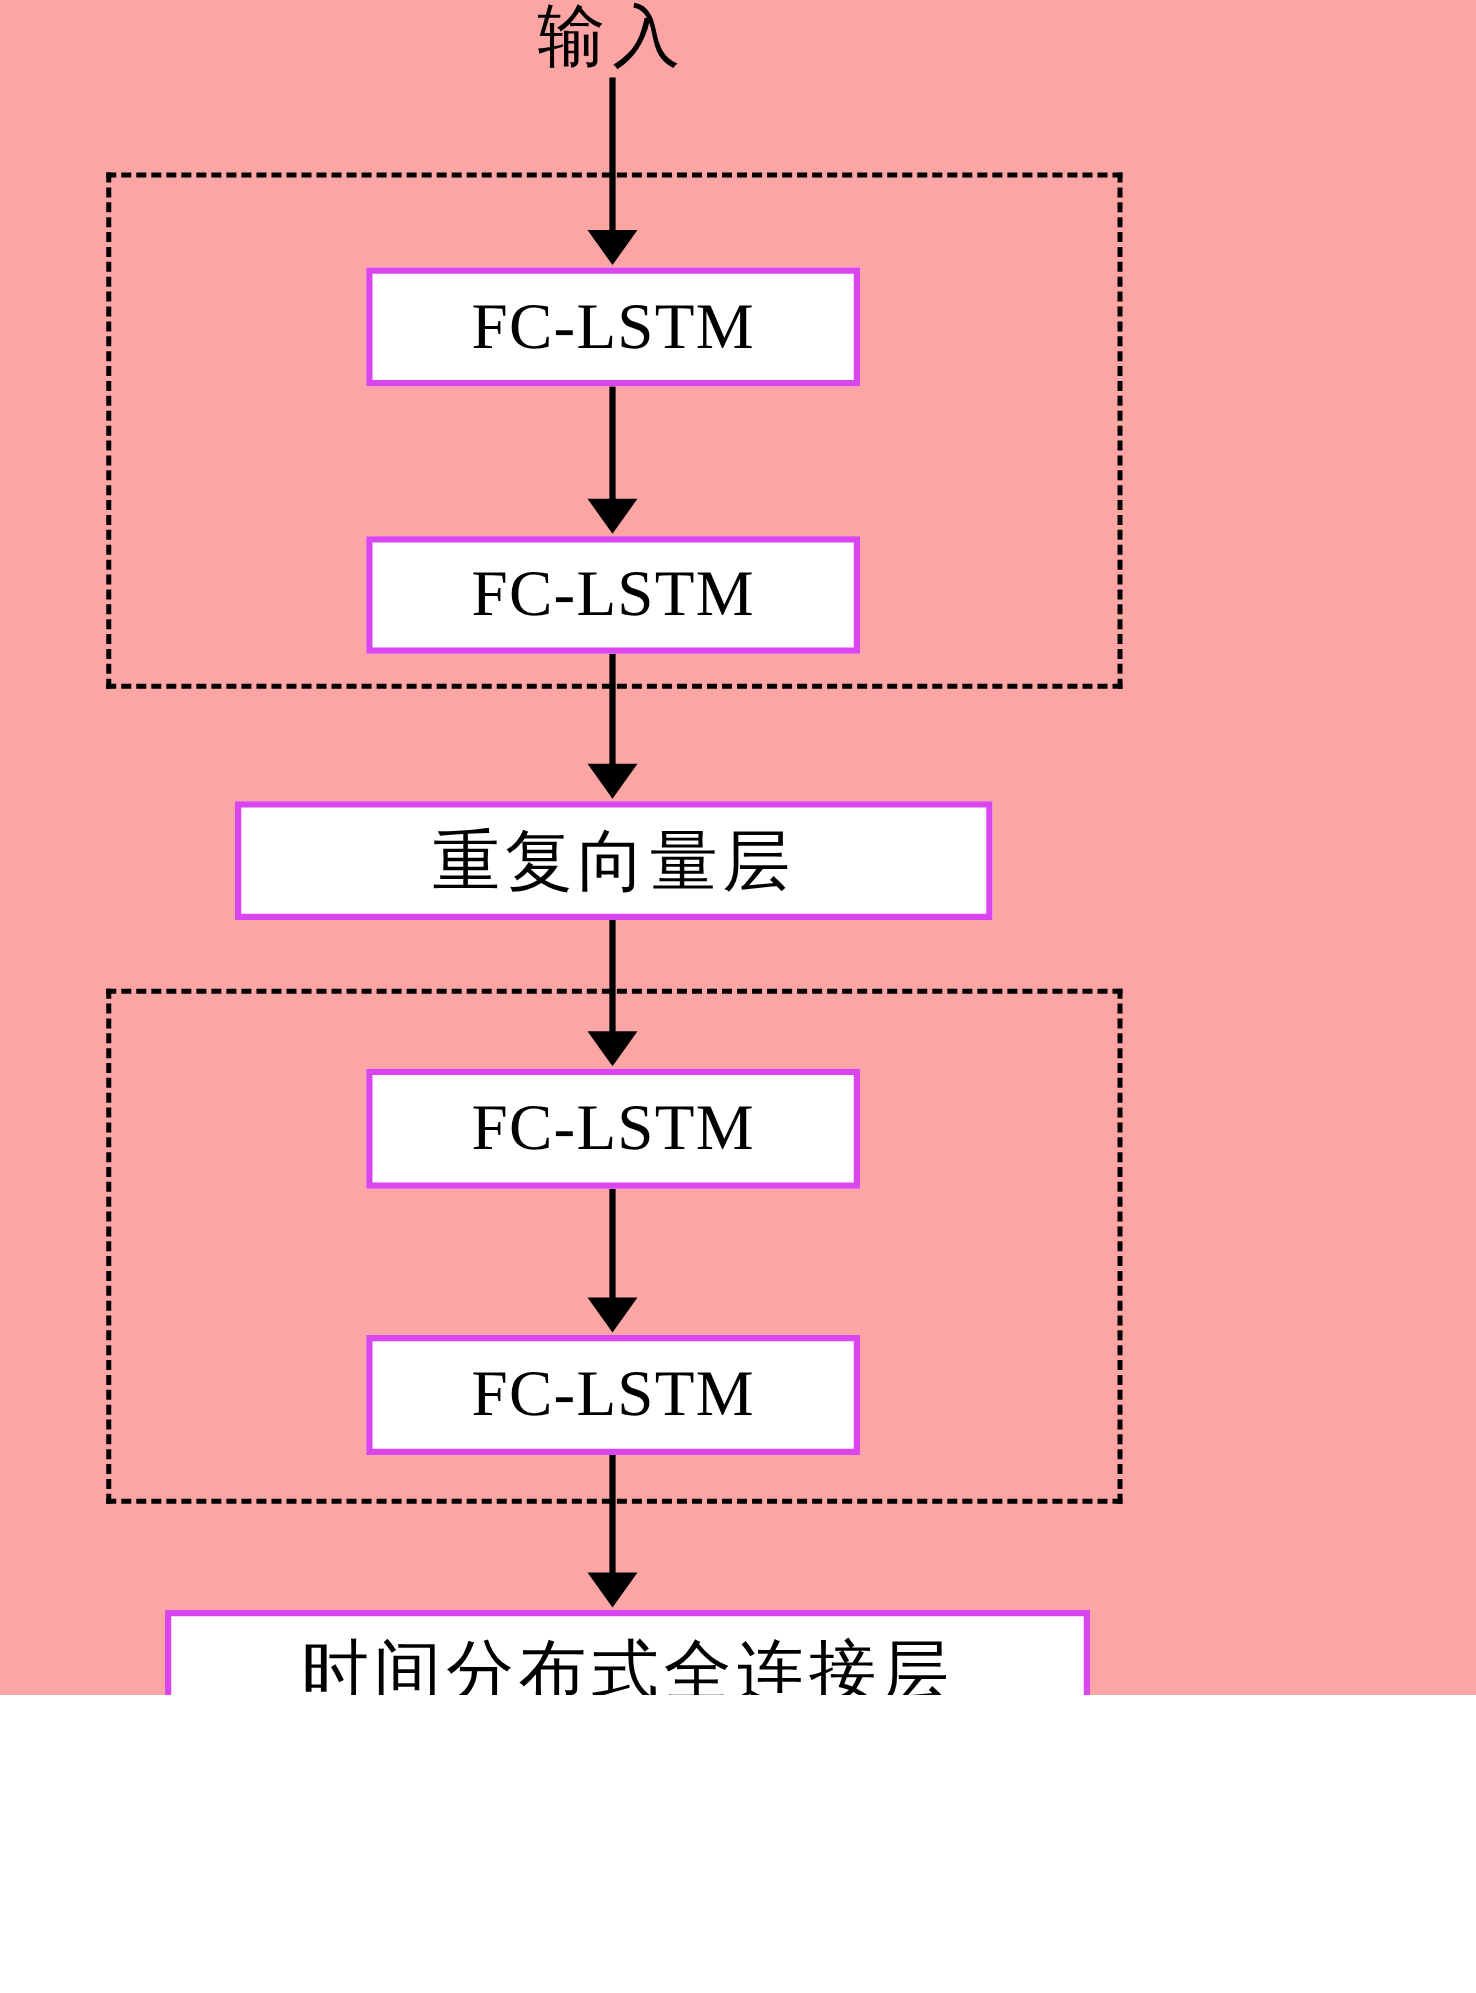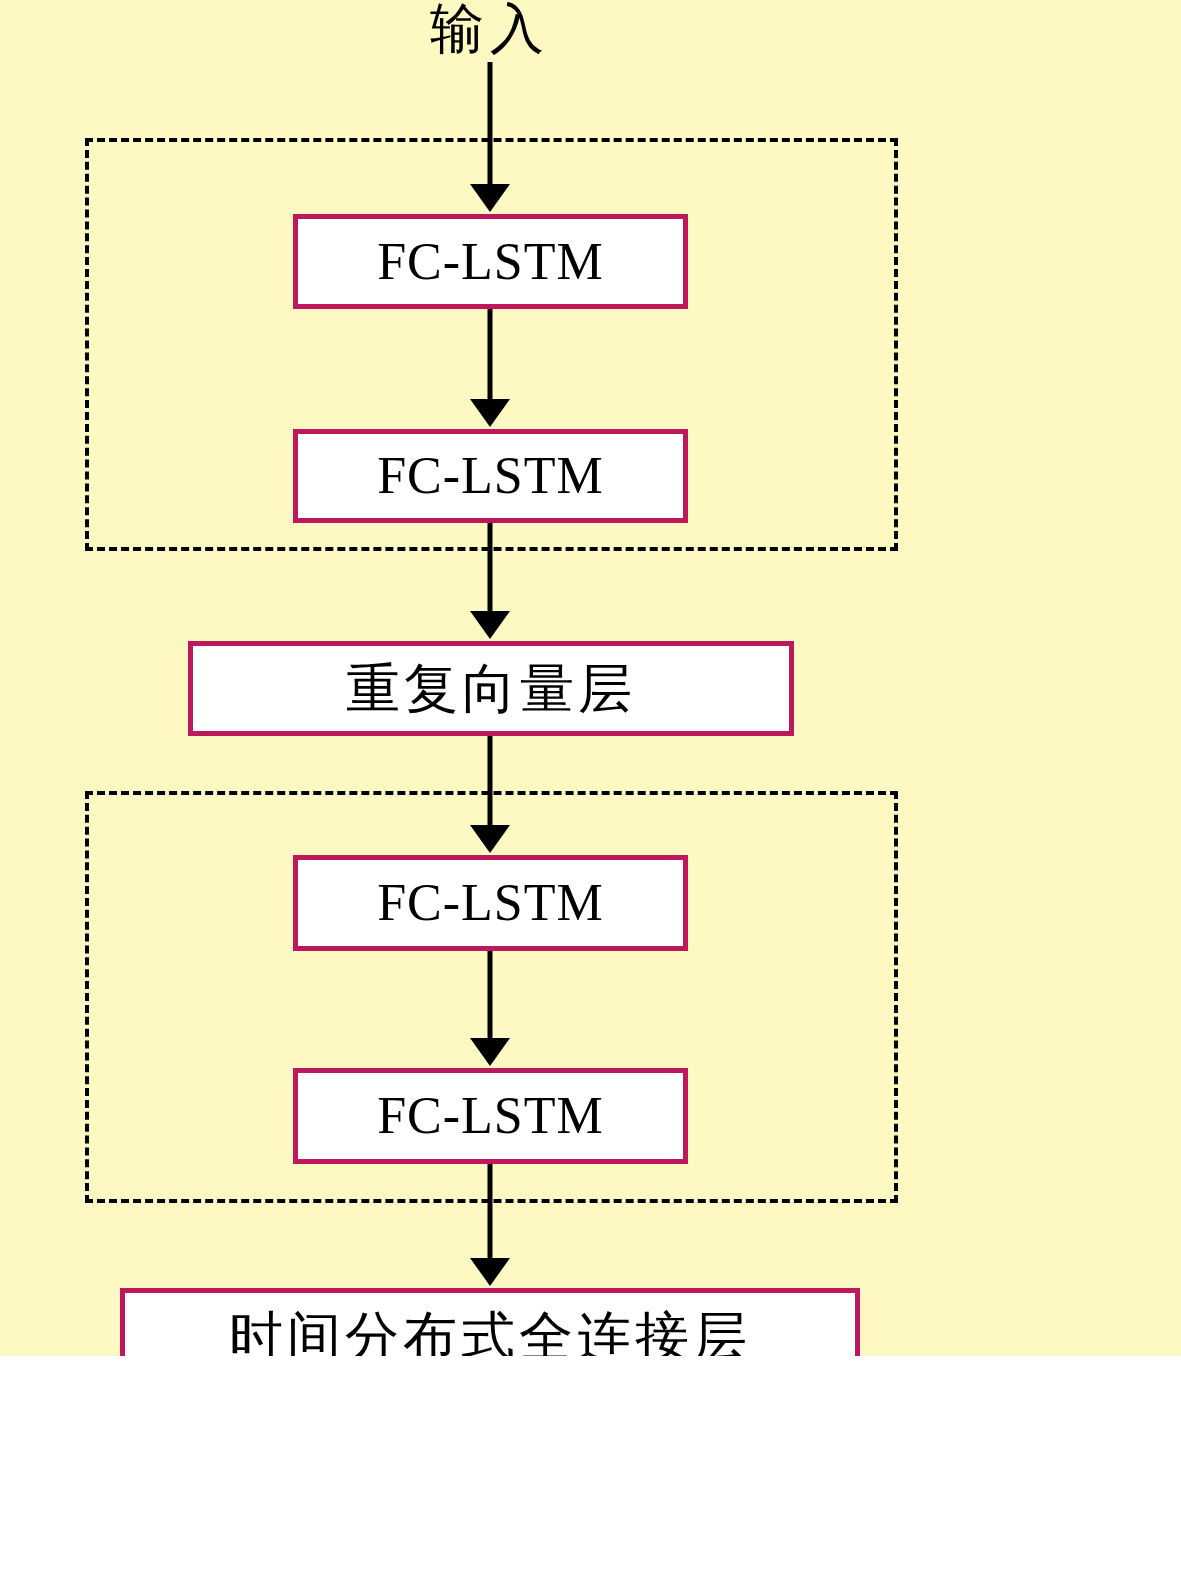--- a/index.html
+++ b/index.html
@@ -4,37 +4,37 @@
 <style>
   html, body {
     margin: 0;
     padding: 0;
     background: #ffffff;
   }
   .stage {
     position: relative;
     width: 1181px;
     height: 1356px;
-    background: #fef9c3;
+    background: #fca5a5;
     overflow: hidden;
     font-family: "Liberation Serif", "DejaVu Serif", serif;
     color: #000000;
   }
   .arrow-layer {
     position: absolute;
     left: 0;
     top: 0;
     width: 1181px;
     height: 1594px;
     pointer-events: none;
   }
   .node-box {
     position: absolute;
     box-sizing: border-box;
-    border: 5px solid #be185d;
+    border: 5px solid #d946ef;
     background: #ffffff;
     display: flex;
     align-items: center;
     justify-content: center;
     text-align: center;
   }
   .group-box {
     position: absolute;
     box-sizing: border-box;
     border: 4px dashed #000000;
@@ -67,21 +67,21 @@
     letter-spacing: 4px;
   }
   
   .enc-group  { left: 85px;  top: 138px;  width: 813px; height: 413px; }
   .enc-fc1    { left: 293px; top: 214px;  width: 395px; height: 95px; }
   .enc-fc2    { left: 293px; top: 429px;  width: 395px; height: 94px; }
   .repeat-box { left: 188px; top: 641px;  width: 606px; height: 95px; }
   .dec-group  { left: 85px;  top: 791px;  width: 813px; height: 412px; }
   .dec-fc1    { left: 293px; top: 855px;  width: 395px; height: 96px; }
   .dec-fc2    { left: 293px; top: 1068px; width: 395px; height: 96px; }
-  .tdfc-box   { left: 120px; top: 1288px; width: 740px; height: 97px; }
+  .tdfc-box   { left: 132px; top: 1288px; width: 740px; height: 97px; }
   .input-pos  { top: 2px; }
   .output-pos { top: 1614px; }
   .enc-label-pos { left: 928px; top: 312px; }
   .dec-label-pos { left: 928px; top: 944px; }
 </style>
 </head>
 <body>
 
 <div class="stage">
 

